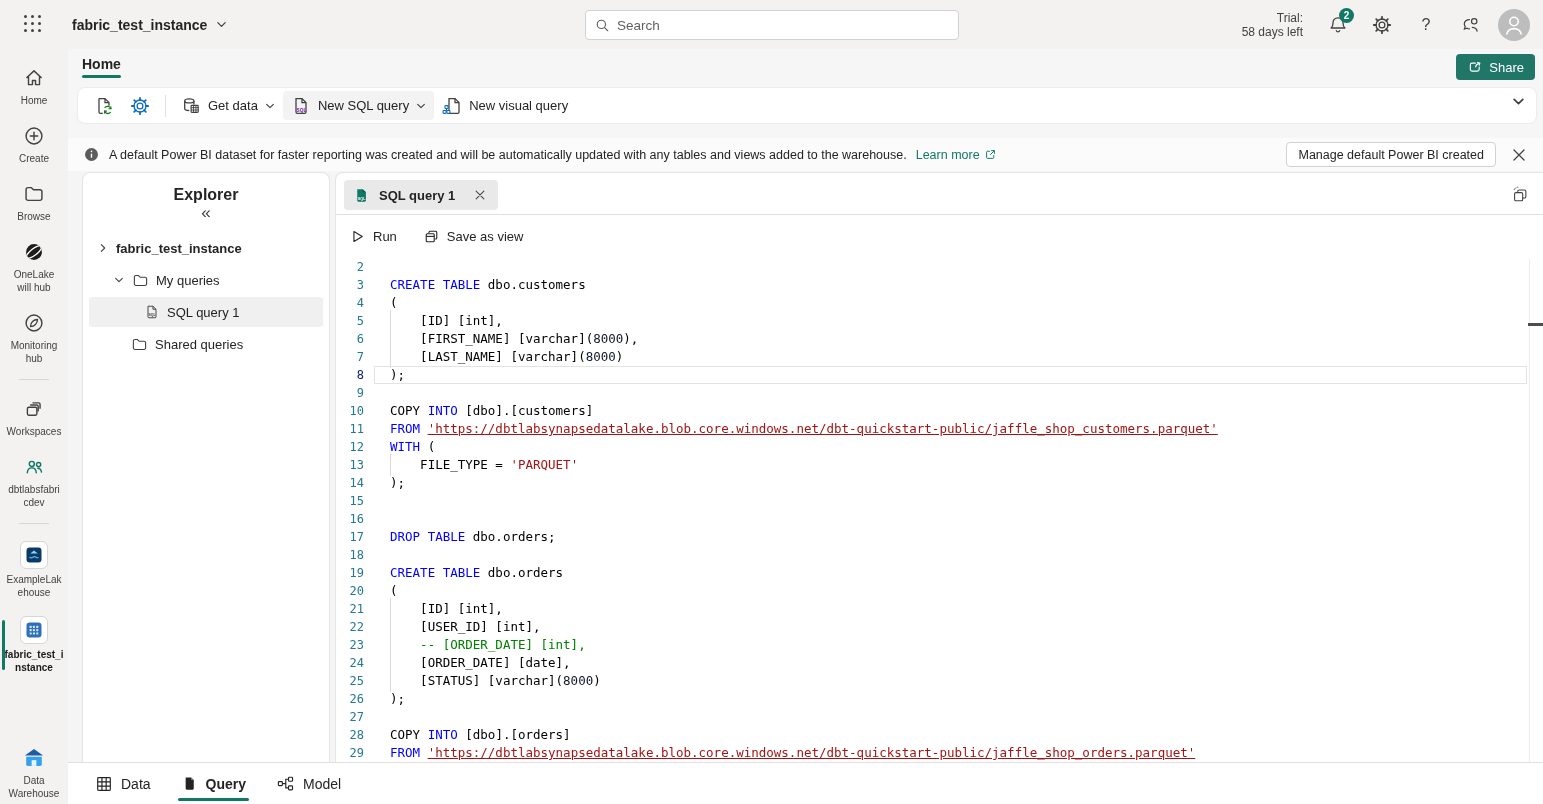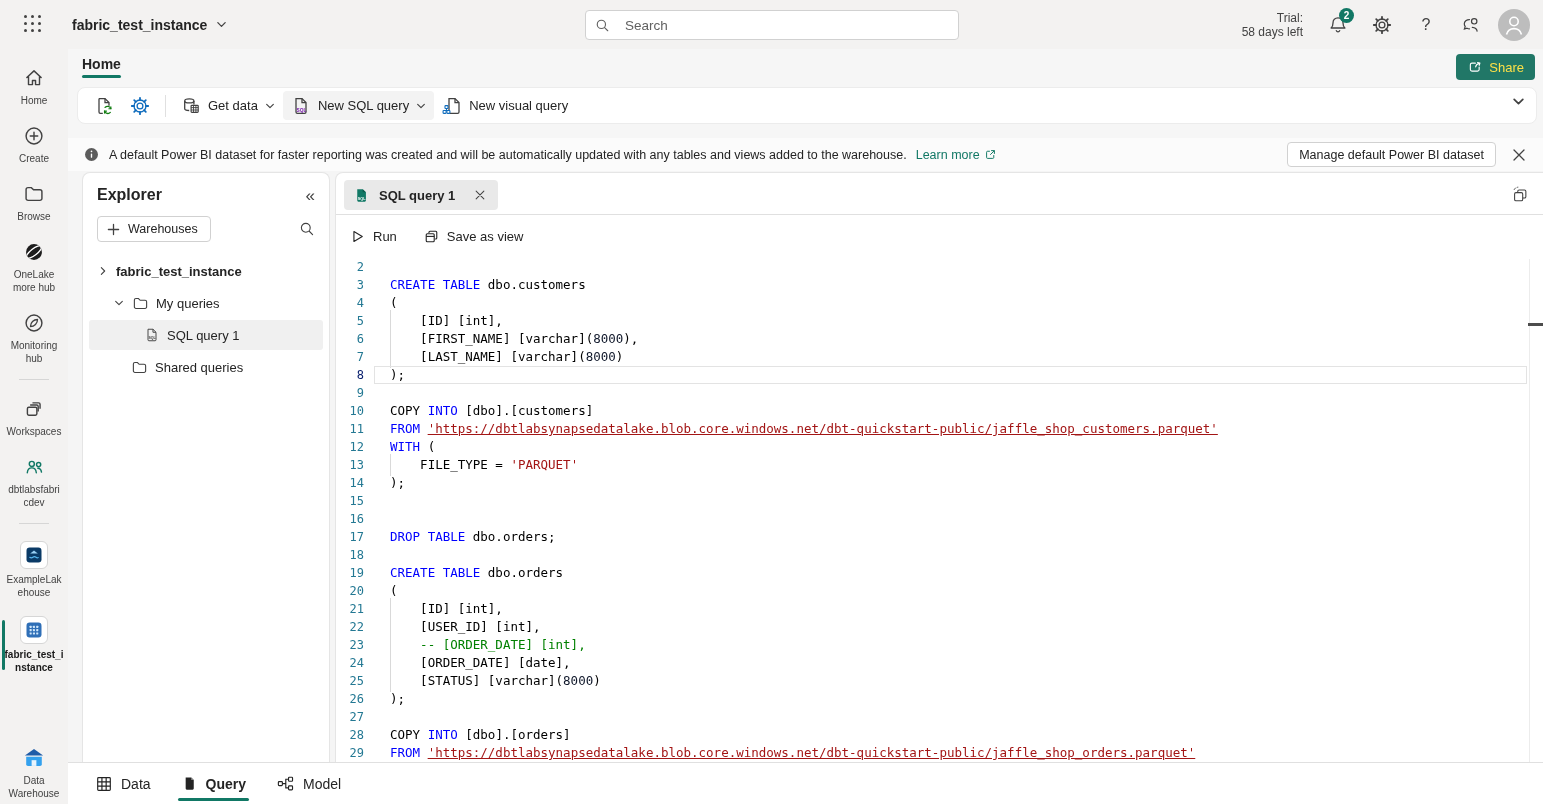--- a/index.html
+++ b/index.html
@@ -9,21 +9,21 @@
   svg { display:block; }
 
   
   .topbar { position:absolute; left:0; top:0; width:1543px; height:49px; background:#f3f2f1; }
   .waffle { position:absolute; left:24px; top:15px; width:20px; height:19px; display:grid;
             grid-template-columns:repeat(3,3px); grid-template-rows:repeat(3,3px); gap:4px; cursor:pointer; }
   .waffle i { background:#424242; border-radius:50%; }
   .ws-name { position:absolute; left:72px; top:0; height:49px; display:flex; align-items:center; gap:9px;
              font-size:14px; font-weight:600; cursor:pointer; }
   .searchbox { position:absolute; left:585px; top:10px; width:374px; height:30px; background:#fff;
-               border:1px solid #d1d1d1; border-radius:4px; display:flex; align-items:center; padding:0 9px; gap:15px; }
+               border:1px solid #d1d1d1; border-radius:4px; display:flex; align-items:center; padding:0 9px; gap:7px; }
   .searchbox input { border:none; outline:none; flex:1; font-size:13.5px; color:#242424;
                      font-family:"Liberation Sans",sans-serif; background:transparent; }
   .searchbox input::placeholder { color:#616161; }
   .topbar-right { position:absolute; right:10px; top:0; height:49px; display:flex; align-items:center; gap:6px; }
   .trial { text-align:right; font-size:12px; color:#424242; line-height:14px; margin-right:10px;margin-left:45px; }
   .tb-btn { width:38px; height:38px; display:flex; align-items:center; justify-content:center;
             position:relative; cursor:pointer; border-radius:4px; }
   .badge { position:absolute; top:2px; right:3px; min-width:15px; height:15px; border-radius:8px;
            background:#117865; color:#fff; font-size:10px; font-weight:700; display:flex;
            align-items:center; justify-content:center; padding:0 3px; }
@@ -41,21 +41,21 @@
                                 background:#117865; border-radius:2px; }
   .rail-divider { width:30px; height:1px; background:#d6d6d6; margin:14px auto 0; }
   .rail-bottom { position:absolute; bottom:4px; left:0; width:100%; }
   .rail-bottom .rail-item { margin-top:0; }
 
   
   .ribbon { position:absolute; left:68px; top:49px; width:1475px; height:89px; background:#f6f6f6; }
   .home-tab { position:absolute; left:14px; top:7px; font-size:14px; font-weight:600; cursor:pointer; padding-bottom:6px; }
   .home-tab::after { content:''; position:absolute; left:0; right:0; bottom:0; height:3px;
                      background:#117865; border-radius:2px; }
-  .share-btn { position:absolute; right:8px; top:5px; height:26px; background:#217767; color:#fde047;
+  .share-btn { position:absolute; right:8px; top:5px; height:26px; background:#217767; color:#ffffff;
                border:none; border-radius:4px; display:flex; align-items:center; gap:6px; padding:0 11px;
                font-size:13px; font-family:"Liberation Sans",sans-serif; cursor:pointer; }
   .toolbar-card { position:absolute; left:9px; top:38px; width:1460px; height:37px; background:#fff;
                   border:1px solid #ececec; border-radius:8px; display:flex; align-items:center; padding:0 8px; }
   .tbtn { display:flex; align-items:center; gap:7px; padding:0 8px; height:29px; border-radius:4px;
           cursor:pointer; font-size:13px; color:#242424; white-space:nowrap; }
   .tbtn.hl { background:#f3f3f3; }
   .tb-sep { width:1px; height:22px; background:#e0e0e0; margin:0 7px; }
   .ribbon-collapse { position:absolute; right:18px; top:46px; cursor:pointer; }
 
@@ -68,21 +68,21 @@
   .manage-btn { height:25px; background:#fff; border:1px solid #d1d1d1; border-radius:4px; padding:0 11px;
                 font-size:12.5px; font-family:"Liberation Sans",sans-serif; color:#242424; cursor:pointer; }
   .banner-close { width:28px; height:28px; display:flex; align-items:center; justify-content:center; cursor:pointer; }
 
   
   .content { position:absolute; left:68px; top:171px; width:1475px; height:591px; background:#f5f5f5; }
 
   
   .explorer { position:absolute; left:14px; top:1px; width:248px; height:590px; background:#fff;
               border:1px solid #e5e5e5; border-bottom:none; border-radius:8px 8px 0 0; overflow:hidden; }
-  .exp-head { display:flex; align-items:center; justify-content:space-between; padding:13px 14px 8px; }
+  .exp-head { display:flex; align-items:center; justify-content:space-between; padding:13px 14px 8px;flex-direction:column; }
   .exp-title { font-size:16px; font-weight:700; }
   .collapse-ic { font-size:17px; color:#424242; cursor:pointer; line-height:1; }
   .exp-actions { display:flex; align-items:center; justify-content:space-between; padding:4px 14px 10px; }
   .wh-btn { display:flex; align-items:center; gap:8px; height:26px; border:1px solid #d1d1d1; border-radius:4px;
             background:#fff; padding:0 12px 0 9px; font-size:12.5px; font-family:"Liberation Sans",sans-serif;
             color:#242424; cursor:pointer; }
   .tree { margin-top:4px; }
   .trow { height:30px; display:flex; align-items:center; gap:7px; margin:0 6px 2px; border-radius:3px;
           cursor:pointer; font-size:13px; }
   .trow.sel { background:#f0f0f0; }
@@ -254,21 +254,21 @@
               </clipPath>
             </defs>
             <circle cx="10" cy="10" r="7.2" fill="#1d1d1d"></circle>
             <g clip-path="url(#olc)">
               <ellipse cx="10" cy="10" rx="8.6" ry="3" transform="rotate(-38 10 10)" fill="none" stroke="#fff" stroke-width="1.2"></ellipse>
             </g>
           </svg>
         </span>
         <div class="rail-label">
           <div>OneLake</div>
-          <div>more hub</div>
+          <div>will hub</div>
         </div>
       </div>
       <div class="rail-item">
         <span class="ric">
           <svg width="22" height="22" viewBox="0 0 20 20">
             <circle cx="10" cy="10" r="7.2" fill="none" stroke="#424242" stroke-width="1.3"></circle>
             <path d="M6.8 13.2C6.8 9.6 9.6 6.8 13.2 6.8c0 3.6-2.8 6.4-6.4 6.4z" fill="none" stroke="#424242" stroke-width="1.2" stroke-linejoin="round"></path>
           </svg>
         </span>
         <div class="rail-label">
@@ -465,50 +465,34 @@
     <span>
       <svg width="13" height="13" viewBox="0 0 20 20">
           <g fill="none" stroke="#117865" stroke-width="1.5" stroke-linecap="round" stroke-linejoin="round">
             <path d="M8.5 5H5.5A1.5 1.5 0 0 0 4 6.5v8A1.5 1.5 0 0 0 5.5 16h8a1.5 1.5 0 0 0 1.5-1.5v-3"></path>
             <path d="M11.5 4H16v4.5M15.6 4.4L10 10"></path>
           </g>
         </svg>
     </span>
   </span>
   <span class="banner-spacer"></span>
-  <button class="manage-btn">Manage default Power BI dataset</button>
+  <button class="manage-btn">Manage default Power BI created</button>
   <span class="banner-close">
     <svg width="14" height="14" viewBox="0 0 14 14">
         <path d="M2 2l10 10M12 2L2 12" stroke="#424242" stroke-width="1.3" stroke-linecap="round"></path>
       </svg>
   </span>
 </div>
 
 <div class="content">
 
   <div class="explorer">
     <div class="exp-head">
       <span class="exp-title">Explorer</span>
       <span class="collapse-ic">«</span>
-    </div>
-    <div class="exp-actions">
-      <button class="wh-btn">
-        <span>
-          <svg width="13" height="13" viewBox="0 0 14 14">
-              <path d="M7 1.5v11M1.5 7h11" stroke="#424242" stroke-width="1.4" stroke-linecap="round"></path>
-            </svg>
-        </span>
-        <span>Warehouses</span>
-      </button>
-      <span>
-        <svg width="16" height="16" viewBox="0 0 20 20">
-            <circle cx="8.5" cy="8.5" r="5.5" fill="none" stroke="#424242" stroke-width="1.4"></circle>
-            <path d="M12.8 12.8L17 17" stroke="#424242" stroke-width="1.4" stroke-linecap="round"></path>
-          </svg>
-      </span>
     </div>
     <div class="tree">
       <div class="trow lvl0">
         <span class="chev">
           <svg width="10" height="10" viewBox="0 0 12 12">
               <path d="M4 2l4 4-4 4" fill="none" stroke="#424242" stroke-width="1.3" stroke-linecap="round" stroke-linejoin="round"></path>
             </svg>
         </span>
         <span class="semibold">fabric_test_instance</span>
       </div>

